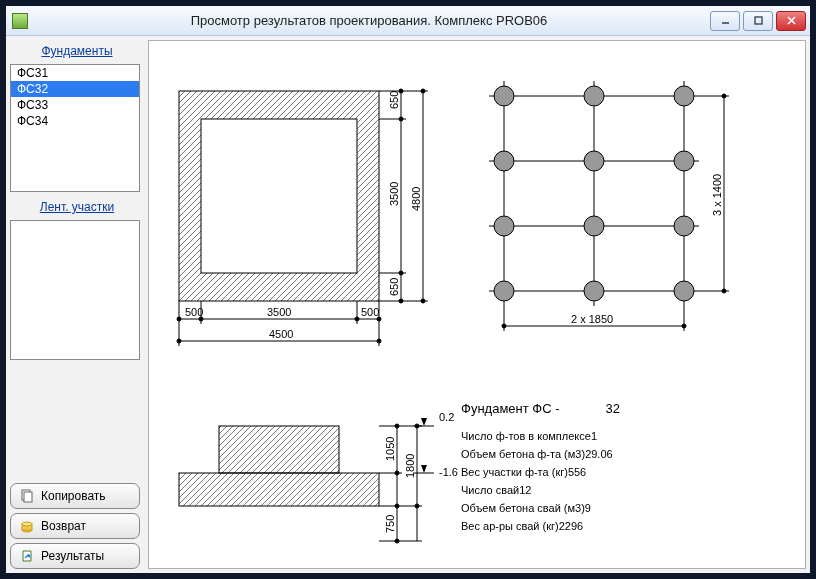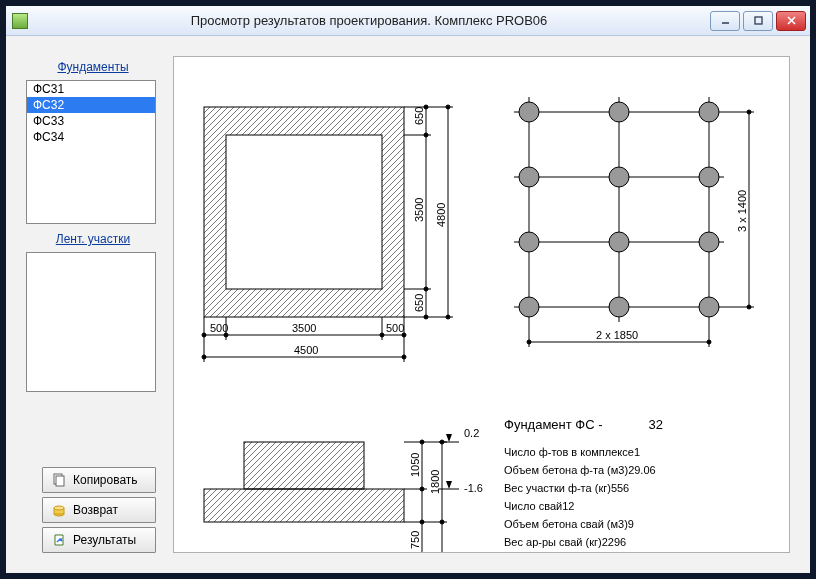--- a/index.html
+++ b/index.html
@@ -49,83 +49,82 @@
     cursor: pointer;
   }
   .winbtn.close {
     background: linear-gradient(#f08080,#d03030);
     color: #fff; border-color: #a02020;
   }
   .winbtn svg { width:11px; height:11px; }
   .client {
     flex: 1; display: flex;
     background: #f2f2f2;
-    padding: 20px;
-    gap: 15px;
+    padding: 4px;
+    gap: 6px;
   }
   
   .sidebar {
     width: 132px;
     display: flex; flex-direction: column;
     gap: 4px;
     padding-right:2px;
   }
   .group-label {
     font-size: 12px;
     color: #0a3c9e;
     text-decoration: underline;
     padding: 4px 4px 2px 8px;
     text-align: center;
   }
   .listbox {
     background: #fff;
     border: 1px solid #888;
-    height: 144px;
+    height: 128px;
     overflow: hidden;
     font-size: 12px;
   }
   .listbox .item {
     padding: 1px 6px;
     cursor: pointer;
     color: #000;
   }
   .listbox .item.selected {
     background: #2d7bf0; color: #fff;
   }
   .listbox.empty { height: 140px; }
   .sidebar .flex-grow { flex: 1; }
   .btn {
     height: 26px;
     border: 1px solid #888;
-    border-radius: 1px;
+    border-radius: 7px;
     background: linear-gradient(#fdfdfd,#e5e5e5);
     display: flex; align-items: center;
     gap: 6px; padding: 0 8px;
     cursor: pointer;
     font-size: 12px;
     color: #000;
-    margin-left: 16px;
   }
   .btn .bicon { width:16px; height:16px; display:flex; align-items:center; justify-content:center;}
   
   .canvas {
     flex: 1;
     background: #fff;
     border: 1px solid #b0b0b0;
     position: relative;
     overflow: hidden;
   }
   .canvas svg { position: absolute; left:0; top:0; }
   .canvas .dim-text {
     font: 11px Arial;
     fill: #000;
   }
   .info-table {
     position: absolute;
-    left: 330px; top: 360px;
+    left: 312px; top: 360px;
     width: 320px;
     font-size: 11px;
     color: #000;
   }
   .info-title {
     font-size: 13px; margin-bottom: 14px;
     display: flex; gap: 6px;
   }
   .info-title .idnum { margin-left: 40px; }
   .info-row {

